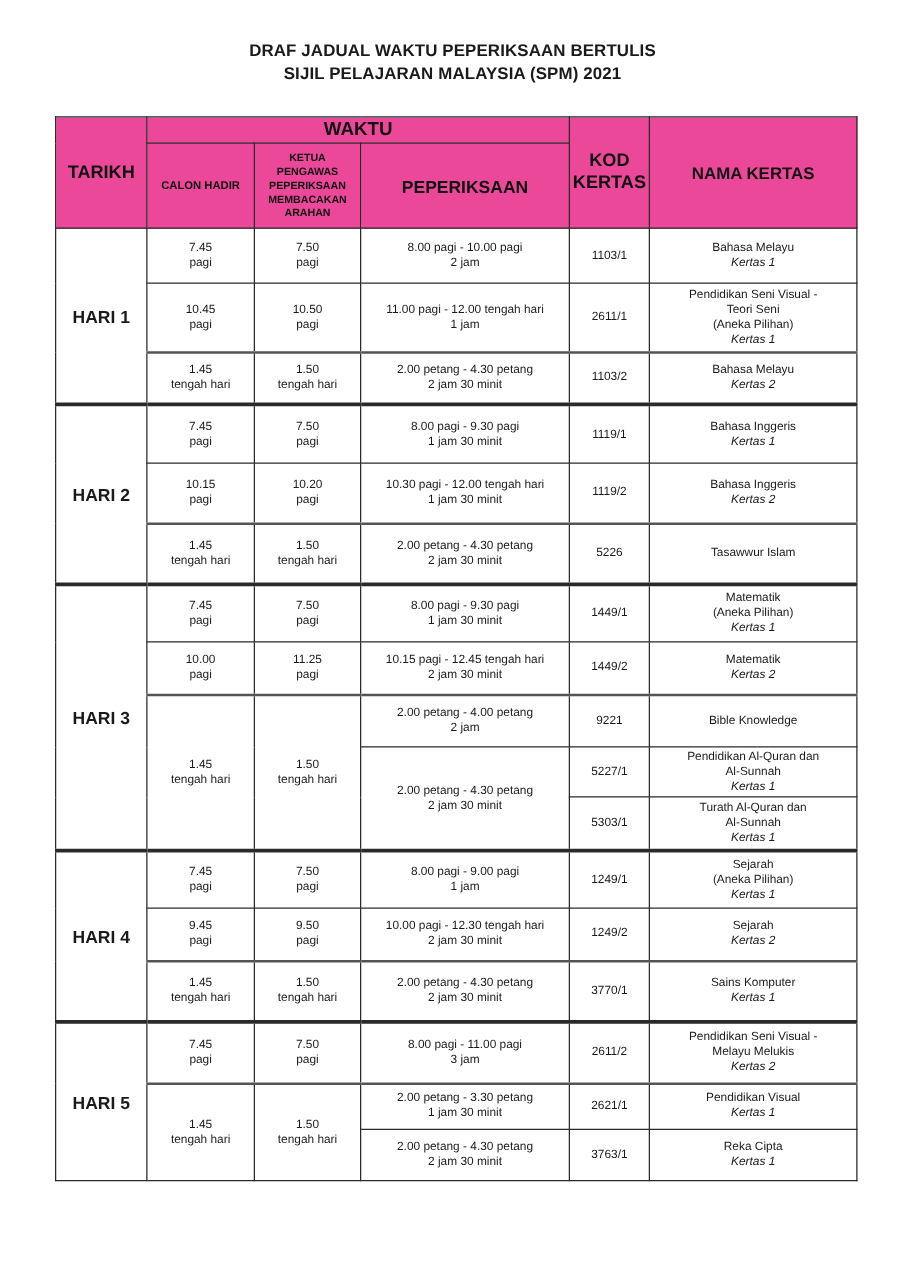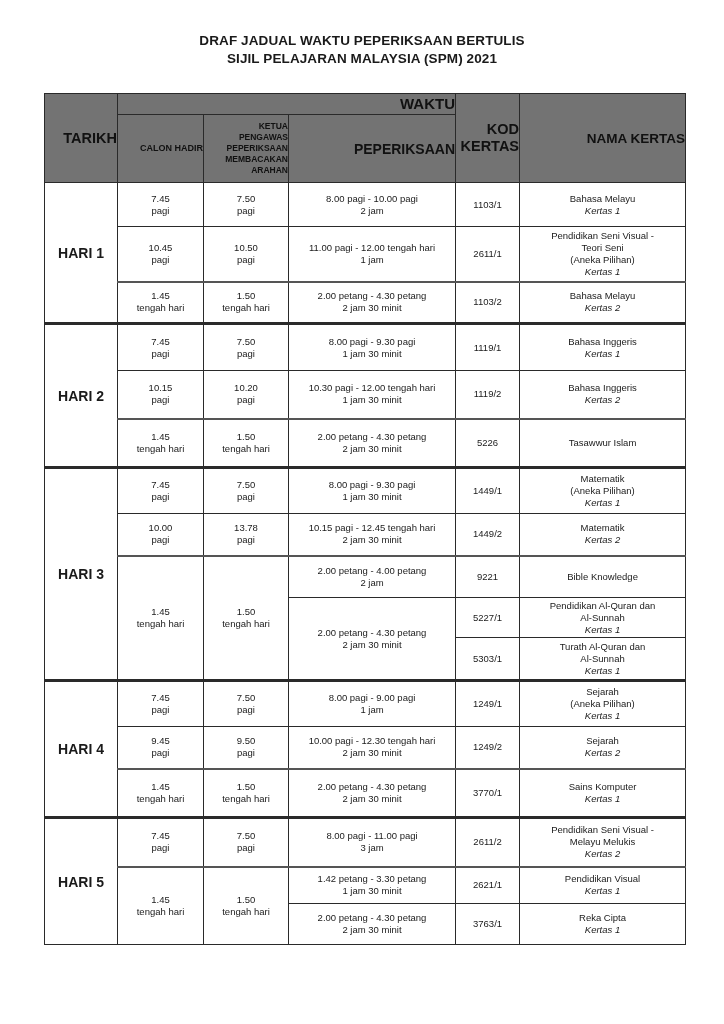--- a/index.html
+++ b/index.html
@@ -2,21 +2,21 @@
 <html><head>
 <meta charset="utf-8">
 <style>
   html,body{margin:0;padding:0;background:#ffffff;}
   body{width:724px;height:1024px;position:relative;overflow:hidden;font-family:"Liberation Sans",sans-serif;color:#1a1a1a;}
   .title{position:absolute;left:0;width:724px;text-align:center;font-weight:bold;font-size:13.5px;letter-spacing:0.1px;}
   .t1{top:33px;}
   .t2{top:51px;}
   table{position:absolute;left:44px;top:93px;border-collapse:collapse;table-layout:fixed;width:641px;}
   td,th{border:1.5px solid #2a2a2a;text-align:center;vertical-align:middle;padding:0;font-size:9.5px;line-height:12px;}
-  th{background:#737373;font-weight:bold;color:#111;text-align:right;}
+  th{background:#ec4899;font-weight:bold;color:#111;}
   .th-big{font-size:14.5px;line-height:17px;}
   .th-waktu{font-size:15px;height:20px;}
   .th-small{font-size:8.5px;line-height:11px;}
   .th-pep{font-size:14px;}
   .hari{font-weight:bold;font-size:14px;}
   .it{font-style:italic;}
   tr.thick-top td{border-top:3px solid #2a2a2a;}
   tr.mid-thick td{border-top:2.5px solid #555;}
 </style>
 </head>
@@ -98,21 +98,21 @@
     <tr class="thick-top" style="height:46px">
       <td rowspan="5" class="hari">HARI 3</td>
       <td><span>7.45</span><br><span>pagi</span></td>
       <td><span>7.50</span><br><span>pagi</span></td>
       <td><span>8.00 pagi - 9.30 pagi</span><br><span>1 jam 30 minit</span></td>
       <td>1449/1</td>
       <td><span>Matematik</span><br><span>(Aneka Pilihan)</span><br><span class="it">Kertas 1</span></td>
     </tr>
     <tr style="height:42px">
       <td><span>10.00</span><br><span>pagi</span></td>
-      <td><span>13.78</span><br><span>pagi</span></td>
+      <td><span>11.25</span><br><span>pagi</span></td>
       <td><span>10.15 pagi - 12.45 tengah hari</span><br><span>2 jam 30 minit</span></td>
       <td>1449/2</td>
       <td><span>Matematik</span><br><span class="it">Kertas 2</span></td>
     </tr>
     <tr class="mid-thick" style="height:42px">
       <td rowspan="3"><span>1.45</span><br><span>tengah hari</span></td>
       <td rowspan="3"><span>1.50</span><br><span>tengah hari</span></td>
       <td><span>2.00 petang - 4.00 petang</span><br><span>2 jam</span></td>
       <td>9221</td>
       <td>Bible Knowledge</td>
@@ -154,21 +154,21 @@
       <td rowspan="3" class="hari">HARI 5</td>
       <td><span>7.45</span><br><span>pagi</span></td>
       <td><span>7.50</span><br><span>pagi</span></td>
       <td><span>8.00 pagi - 11.00 pagi</span><br><span>3 jam</span></td>
       <td>2611/2</td>
       <td><span>Pendidikan Seni Visual -</span><br><span>Melayu Melukis</span><br><span class="it">Kertas 2</span></td>
     </tr>
     <tr class="mid-thick" style="height:37px">
       <td rowspan="2"><span>1.45</span><br><span>tengah hari</span></td>
       <td rowspan="2"><span>1.50</span><br><span>tengah hari</span></td>
-      <td><span>1.42 petang - 3.30 petang</span><br><span>1 jam 30 minit</span></td>
+      <td><span>2.00 petang - 3.30 petang</span><br><span>1 jam 30 minit</span></td>
       <td>2621/1</td>
       <td><span>Pendidikan Visual</span><br><span class="it">Kertas 1</span></td>
     </tr>
     <tr style="height:41px">
       <td><span>2.00 petang - 4.30 petang</span><br><span>2 jam 30 minit</span></td>
       <td>3763/1</td>
       <td><span>Reka Cipta</span><br><span class="it">Kertas 1</span></td>
     </tr>
   </tbody>
 </table>

